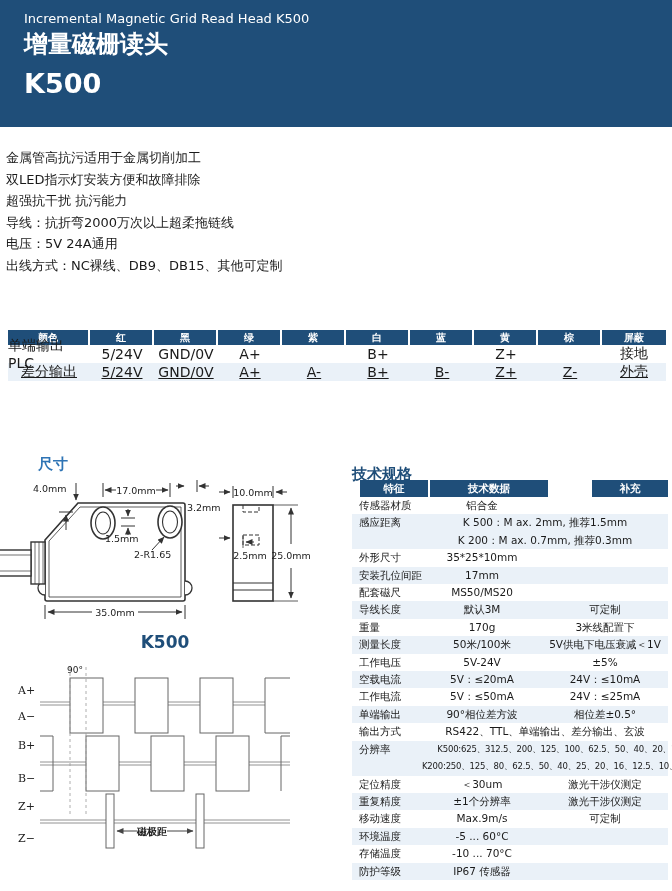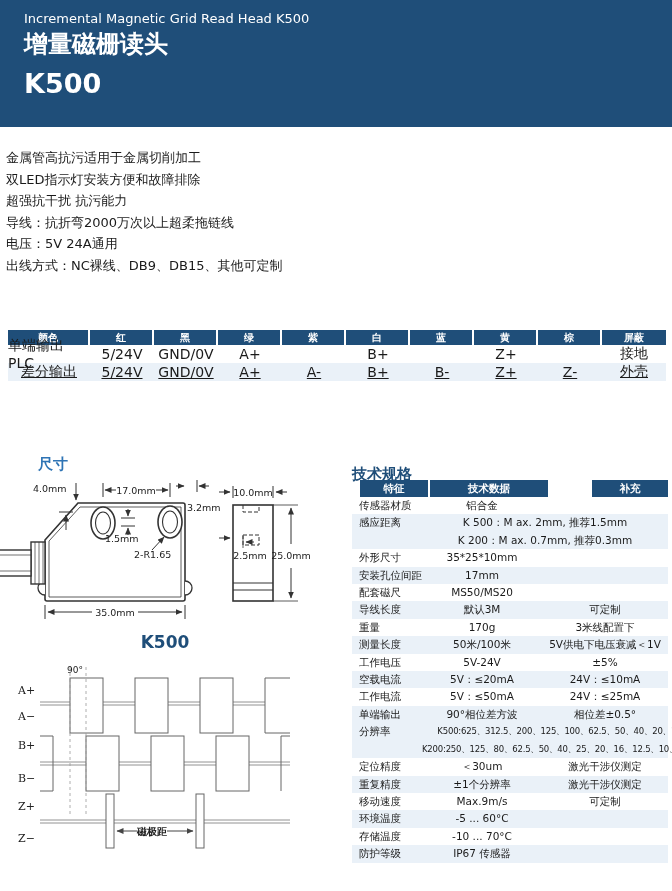--- a/index.html
+++ b/index.html
@@ -319,20 +319,26 @@
         <div class="srow">
           <div class="sc sc-label">工作电流</div>
           <div class="sc sc-data">5V：≤50mA</div>
           <div class="sc sc-extra">24V：≤25mA</div>
         </div>
         <div class="srow alt">
           <div class="sc sc-label">单端输出</div>
           <div class="sc sc-data">90°相位差方波</div>
           <div class="sc sc-extra">相位差±0.5°</div>
         </div>
+        <div class="srow">
+          <div class="sc sc-label">输出方式</div>
+          <div class="sc sc-span">
+            <div class="span-line">RS422、TTL、单端输出、差分输出、玄波</div>
+          </div>
+        </div>
         <div class="srow alt small">
           <div class="sc sc-label">分辨率</div>
           <div class="sc sc-span">
             <div class="span-line">K500:625、312.5、200、125、100、62.5、50、40、20、12.5、10、5、2.5</div>
             <div class="span-line">K200:250、125、80、62.5、50、40、25、20、16、12.5、10、8、5、4、2.5、2、1</div>
           </div>
         </div>
         <div class="srow">
           <div class="sc sc-label">定位精度</div>
           <div class="sc sc-data">＜30um</div>

